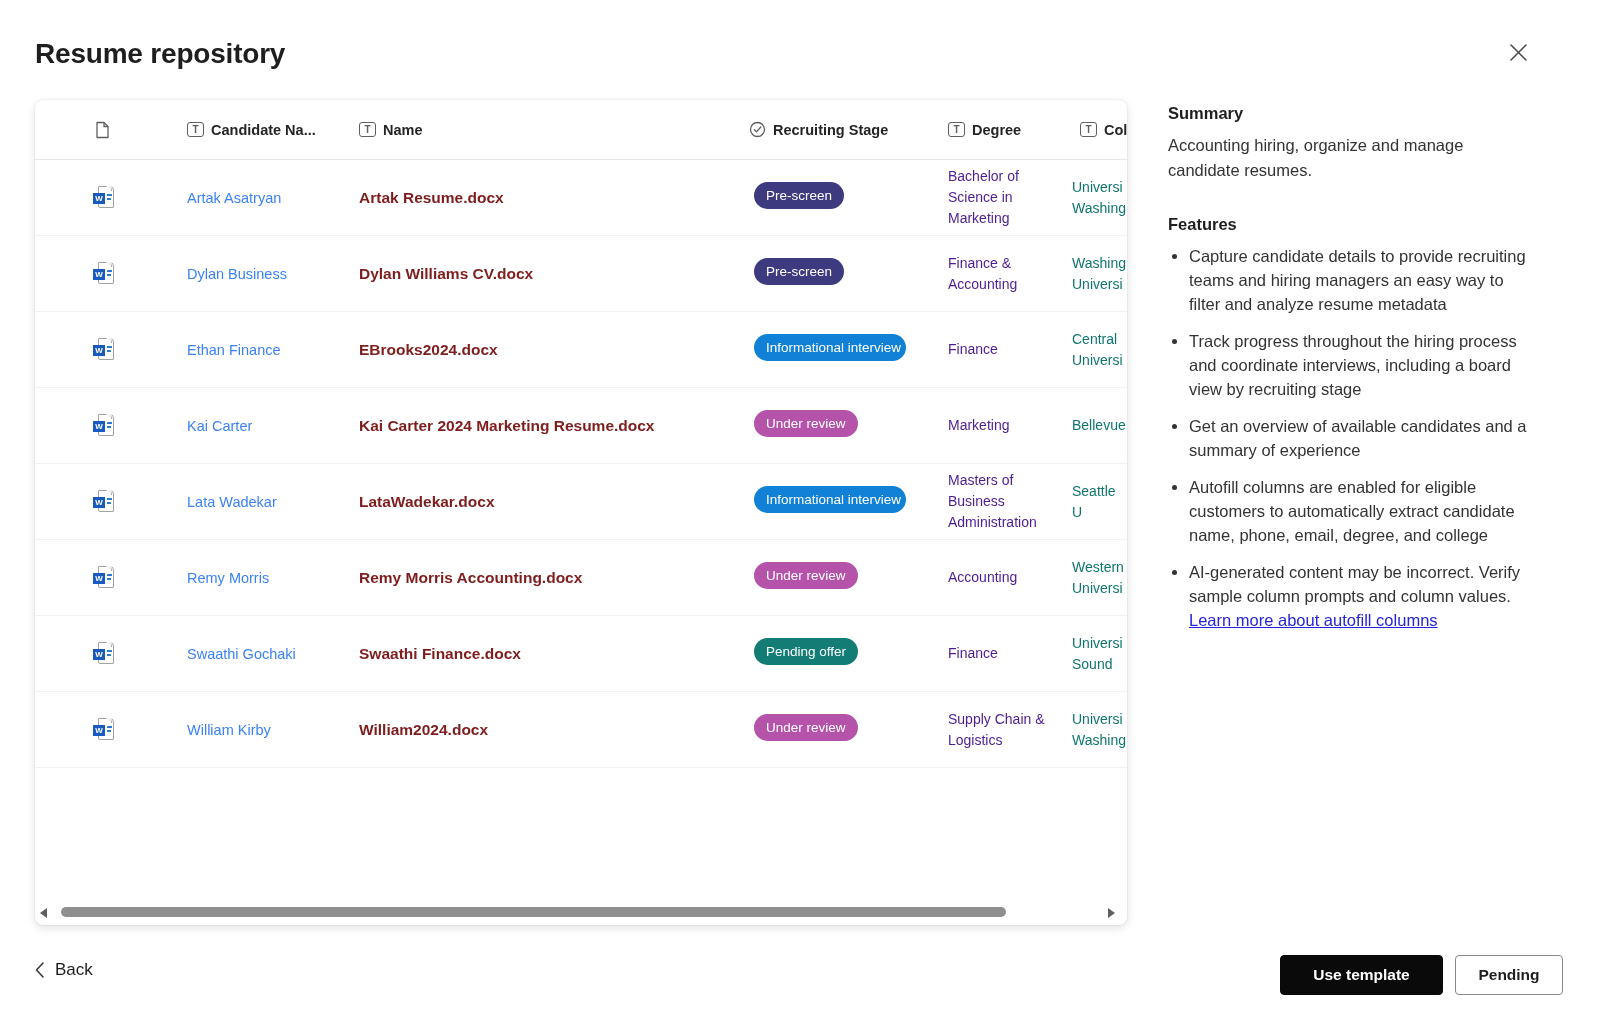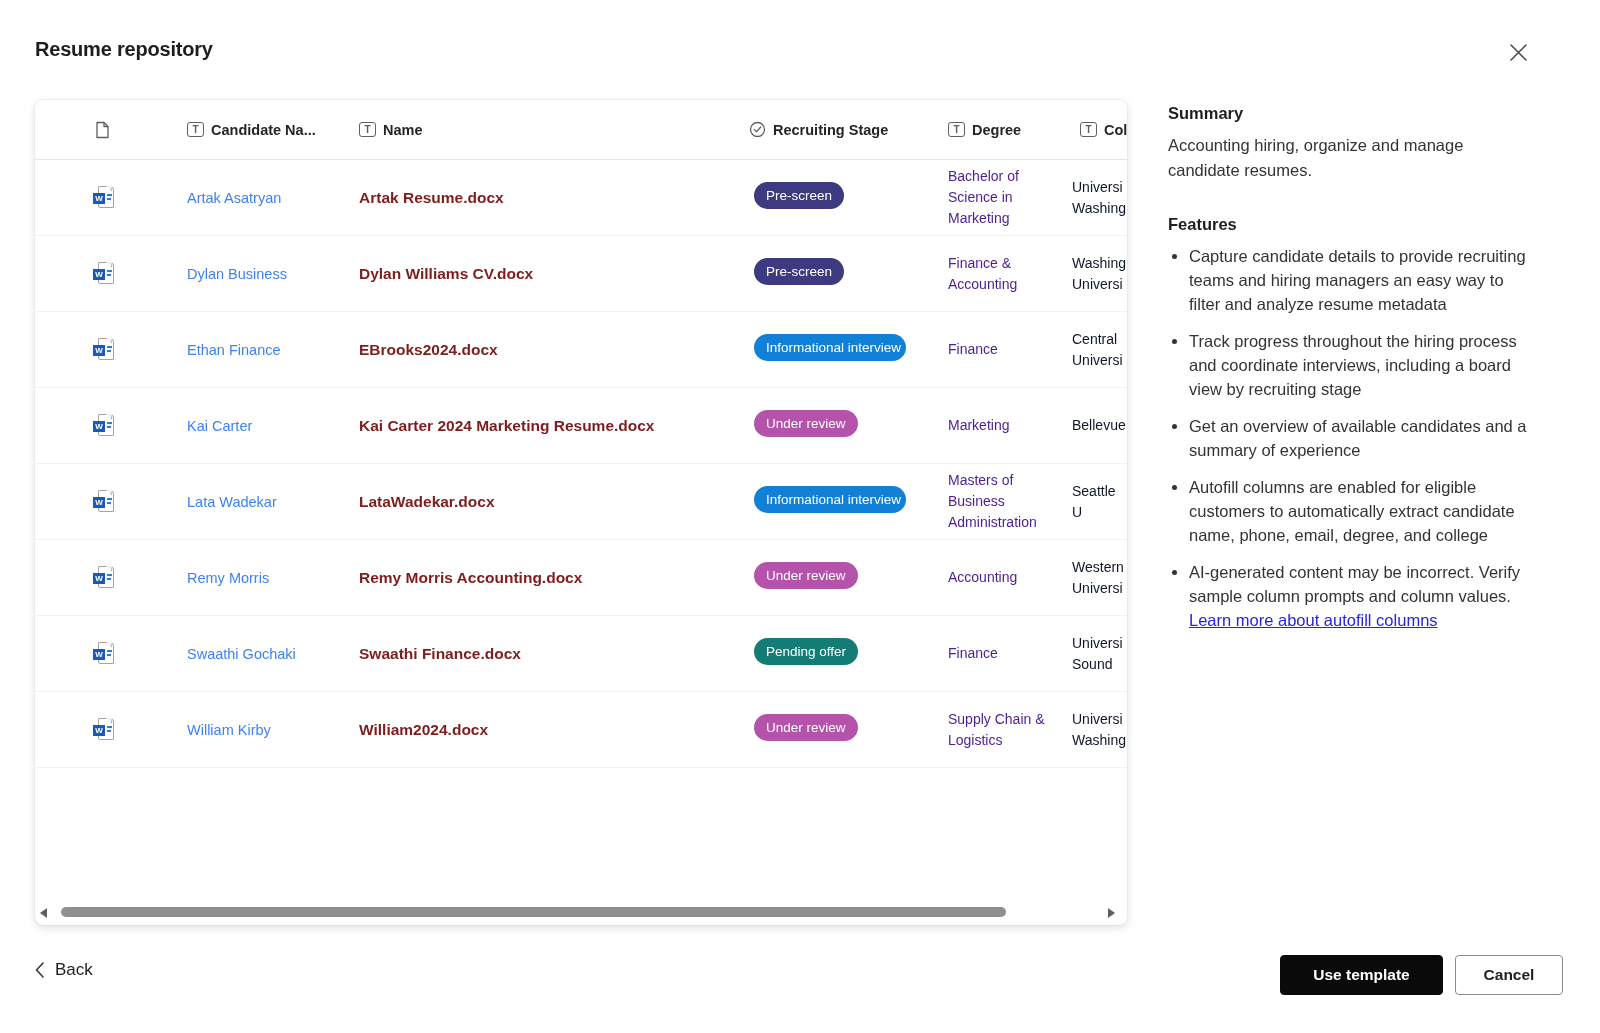--- a/index.html
+++ b/index.html
@@ -1,18 +1,18 @@
 <!DOCTYPE html>
 <html><head>
 <meta charset="utf-8">
 <style>
   * { margin:0; padding:0; box-sizing:border-box; }
   html,body { width:1600px; height:1033px; background:#ffffff; font-family:"Liberation Sans", sans-serif; position:relative; overflow:hidden; }
 
-  .dialog-title { position:absolute; left:35px; top:38px; font-size:20px; font-weight:700; color:#1e1e1e; letter-spacing:-.2px; }
+  .dialog-title { position:absolute; left:35px; top:38px; font-size:28px; font-weight:700; color:#1e1e1e; letter-spacing:-.2px; }
 
   .close-btn { position:absolute; left:1502px; top:36px; width:32px; height:32px; background:none; border:none; cursor:pointer; display:flex; align-items:center; justify-content:center; }
 
   
   .card { position:absolute; left:35px; top:100px; width:1092px; height:825px; background:#fff; border-radius:8px; box-shadow:0 0 2px rgba(0,0,0,.13), 0 3px 10px rgba(0,0,0,.12); overflow:hidden; }
 
   .grid-row { display:grid; grid-template-columns:115px 195px 390px 180px 157px 55px; align-items:center; }
   .thead { height:60px; border-bottom:1px solid #e7e7e7; font-size:14.5px; font-weight:700; color:#252525; }
   .th { display:flex; align-items:center; gap:7px; overflow:hidden; white-space:nowrap; }
   .th-file   { padding-left:60px; }
@@ -22,21 +22,21 @@
   .th-degree { padding-left:33px; }
   .th-coll   { padding-left:8px; }
 
   .trow { height:76px; border-bottom:1px solid #f3f2f1; }
   .cell { overflow:hidden; }
   .c-icon   { padding-left:57px; }
   .c-cand   { padding-left:37px; font-size:14.5px; color:#3b82f6; }
   .c-name   { padding-left:14px; font-size:15.5px; font-weight:700; color:#7f1d1d; }
   .c-stage  { padding-left:19px; }
   .c-degree { padding-left:33px; font-size:14px; color:#4c1d95; line-height:21px; }
-  .c-coll   { font-size:14px; color:#0f172a; line-height:21px; white-space:pre-line; }
+  .c-coll   { font-size:14px; color:#0f766e; line-height:21px; white-space:pre-line; }
 
   .badge { display:inline-block; max-width:152px; height:27px; line-height:27px; padding:0 12px; border-radius:14px; color:#fff; font-size:13.5px; white-space:nowrap; overflow:hidden; }
 
   
   .t-icon { width:17px; height:15px; border:1px solid #5f5f5f; border-radius:3px; color:#5f5f5f; font-size:10px; font-weight:600; display:inline-flex; align-items:center; justify-content:center; flex:0 0 auto; }
 
   
   .docicon { position:relative; width:26px; height:26px; }
   .docicon .page { position:absolute; left:6px; top:1px; width:16px; height:22px; background:#fff; border:1px solid #a3a2a0; border-radius:1px 4px 1px 2px; }
   .docicon .fold { position:absolute; right:6px; top:1px; width:0; height:0; border-top:5px solid #f3f2f1; border-left:5px solid transparent; border-right:1px solid #a3a2a0;}
@@ -266,13 +266,13 @@
     </ul>
 </div>
 
 <button class="back-btn">
   <svg width="9" height="16" viewBox="0 0 9 16">
       <path d="M8 1 L1.5 8 L8 15" fill="none" stroke="#3a3a3a" stroke-width="1.6" stroke-linecap="round" stroke-linejoin="round"></path>
     </svg>
   <span>Back</span>
 </button>
 <button class="btn btn-primary">Use template</button>
-<button class="btn btn-secondary">Cancel</button>
+<button class="btn btn-secondary">Pending</button>
 
 </body></html>

